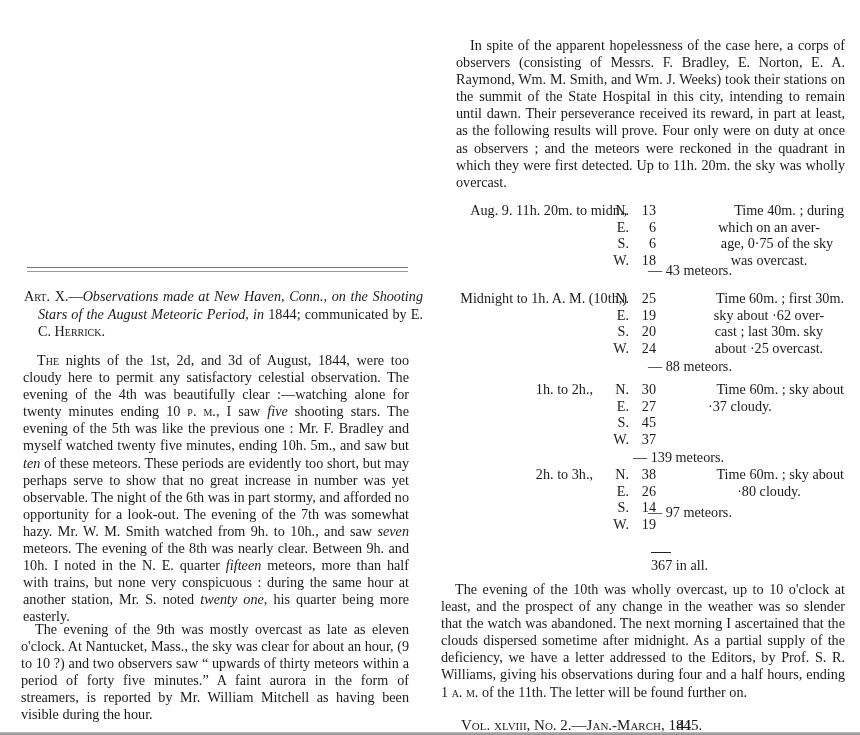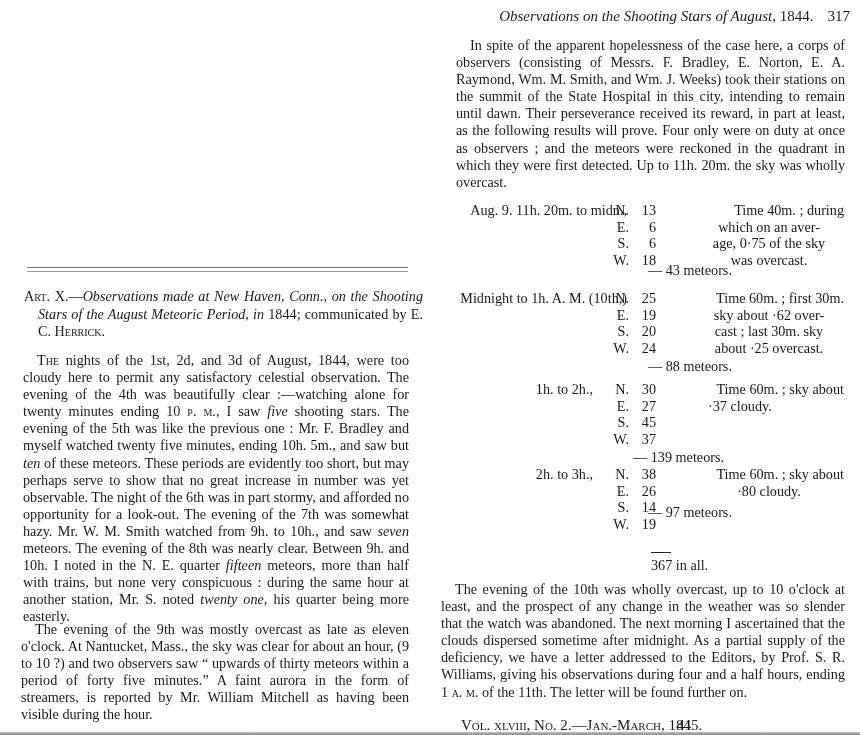--- a/index.html
+++ b/index.html
@@ -48,41 +48,37 @@
     <span class="sc">Art. X.</span>—<span class="it">Observations made at New Haven, Conn., on the Shooting Stars of the August Meteoric Period, in</span>
     <span>1844</span><span>; communicated by E. C.</span>
     <span class="sc">Herrick.</span>
   </div>
 
   <div class="p indent" id="lp1" style="left:23px; width:386px; top:352px;"><span class="sc">The</span><span> nights of the 1st, 2d, and 3d of August, 1844, were too cloudy here to permit any satisfactory celestial observation. The evening of the 4th was beautifully clear :—watching alone for twenty minutes ending 10 </span><span class="sc">p. m.</span><span>, I saw </span><span class="it">five</span><span> shooting stars. The evening of the 5th was like the previous one : Mr. F. Bradley and myself watched twenty five minutes, ending 10h. 5m., and saw but </span><span class="it">ten</span><span> of these meteors. These periods are evidently too short, but may perhaps serve to show that no great increase in number was yet observable. The night of the 6th was in part stormy, and afforded no opportunity for a look-out. The evening of the 7th was somewhat hazy. Mr. W. M. Smith watched from 9h. to 10h., and saw </span><span class="it">seven</span><span> meteors. The evening of the 8th was nearly clear. Between 9h. and 10h. I noted in the N. E. quarter </span><span class="it">fifteen</span><span> meteors, more than half with trains, but none very conspicuous : during the same hour at another station, Mr. S. noted </span><span class="it">twenty one</span><span>, his quarter being more easterly.</span></div>
   <div class="p indent" id="lp2" style="left:21px; width:388px; top:621px;"><span>The evening of the 9th was mostly overcast as late as eleven o'clock. At Nantucket, Mass., the sky was clear for about an hour, (9 to 10 ?) and two observers saw “ upwards of thirty meteors within a period of forty five minutes.” A faint aurora in the form of streamers, is reported by Mr. William Mitchell as having been visible during the hour.</span></div>
 </div>
 
 <div class="page" id="right">
-  <div class="running-head">
-    <span class="title">Observations on the Shooting Stars of August,</span>
-    <span>1844.</span><span class="pno">317</span>
-  </div>
 
   <div class="p indent" style="left:26px; width:389px; top:37px;">In spite of the apparent hopelessness of the case here, a corps of observers (consisting of Messrs. F. Bradley, E. Norton, E. A. Raymond, Wm. M. Smith, and Wm. J. Weeks) took their stations on the summit of the State Hospital in this city, intending to remain until dawn. Their perseverance received its reward, in part at least, as the following results will prove. Four only were on duty at once as observers ; and the meteors were reckoned in the quadrant in which they were first detected. Up to 11h. 20m. the sky was wholly overcast.</div>
 
   <div id="obs-table">
       <div class="trow" style="top: 202px; right: 233px; text-align: right;">Aug. 9. 11h. 20m. to midn.,</div>
       <div class="trow dir" style="top: 202px; left: 175px;">N.</div>
       <div class="trow cnt" style="top: 202px; left: 204px;">13</div>
       <div class="trow dir" style="top: 218.7px; left: 175px;">E.</div>
       <div class="trow cnt" style="top: 218.7px; left: 204px;">6</div>
       <div class="trow dir" style="top: 235.4px; left: 175px;">S.</div>
       <div class="trow cnt" style="top: 235.4px; left: 204px;">6</div>
       <div class="trow dir" style="top: 252.1px; left: 175px;">W.</div>
       <div class="trow cnt" style="top: 252.1px; left: 204px;">18</div>
       <div class="total" style="top: 262px; left: 218px;">— 43 meteors.</div>
       <div class="note" style="top: 202px; right: 16px; line-height: 17px; text-align: right; width: auto;">Time 40m. ; during</div>
       <div class="note" style="top: 218.7px; right: 16px; line-height: 17px; text-align: center; width: 150px;">which on an aver-</div>
-      <div class="note" style="top: 235.4px; right: 16px; line-height: 17px; text-align: center; width: 150px;">age, 0·75 of the sky</div>
+      <div class="note" style="top: 235.4px; right: 8px; line-height: 17px; text-align: center; width: 150px;">age, 0·75 of the sky</div>
       <div class="note" style="top: 252.1px; right: 16px; line-height: 17px; text-align: center; width: 150px;">was overcast.</div>
       <div class="trow" style="top: 290px; right: 233px; text-align: right;">Midnight to 1h. A. M. (10th,)</div>
       <div class="trow dir" style="top: 290px; left: 175px;">N.</div>
       <div class="trow cnt" style="top: 290px; left: 204px;">25</div>
       <div class="trow dir" style="top: 306.7px; left: 175px;">E.</div>
       <div class="trow cnt" style="top: 306.7px; left: 204px;">19</div>
       <div class="trow dir" style="top: 323.4px; left: 175px;">S.</div>
       <div class="trow cnt" style="top: 323.4px; left: 204px;">20</div>
       <div class="trow dir" style="top: 340.1px; left: 175px;">W.</div>
       <div class="trow cnt" style="top: 340.1px; left: 204px;">24</div>

